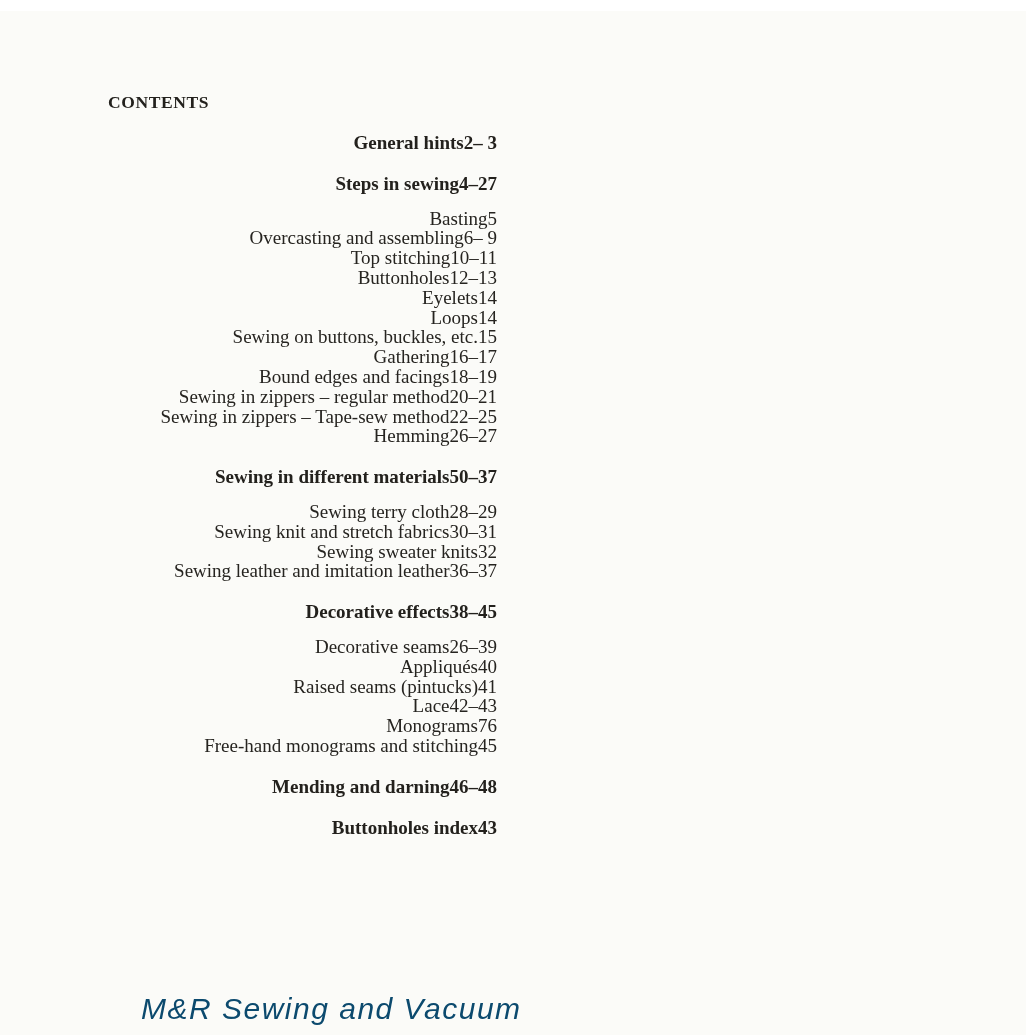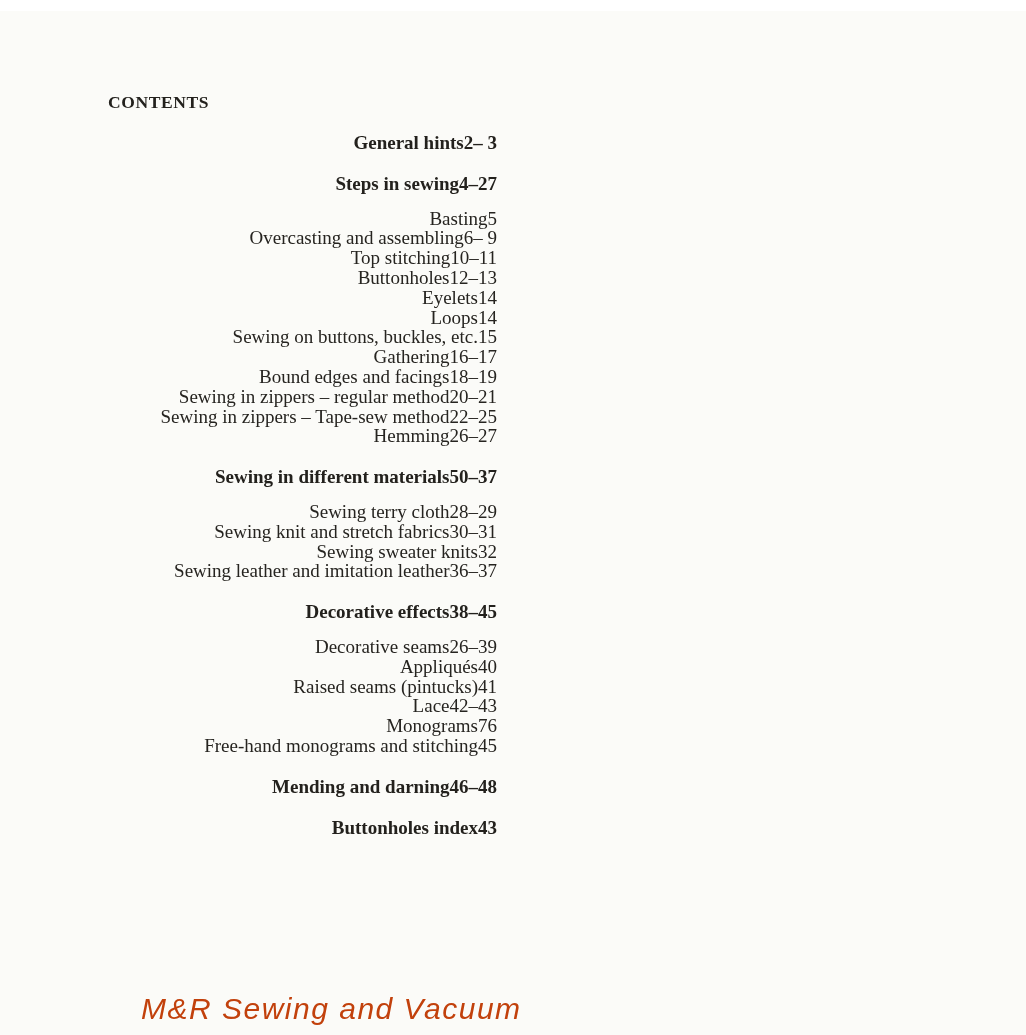--- a/index.html
+++ b/index.html
@@ -50,21 +50,21 @@
   .section { margin-top: 21px; }
   .section-items { margin-top: 15px; }
   .watermark {
     position: absolute;
     left: 141px;
     top: 992px;
     font-family: "Liberation Sans", "DejaVu Sans", sans-serif;
     font-style: italic;
     font-size: 30px;
     letter-spacing: 1.5px;
-    color: #c2410c;
+    color: #0c4a6e;
   }
 </style>
 </head>
 <body>
 
 <div class="top-band"></div>
 
 <div class="page">
   <h1 class="title">CONTENTS</h1>
   <div id="toc" class="toc">

